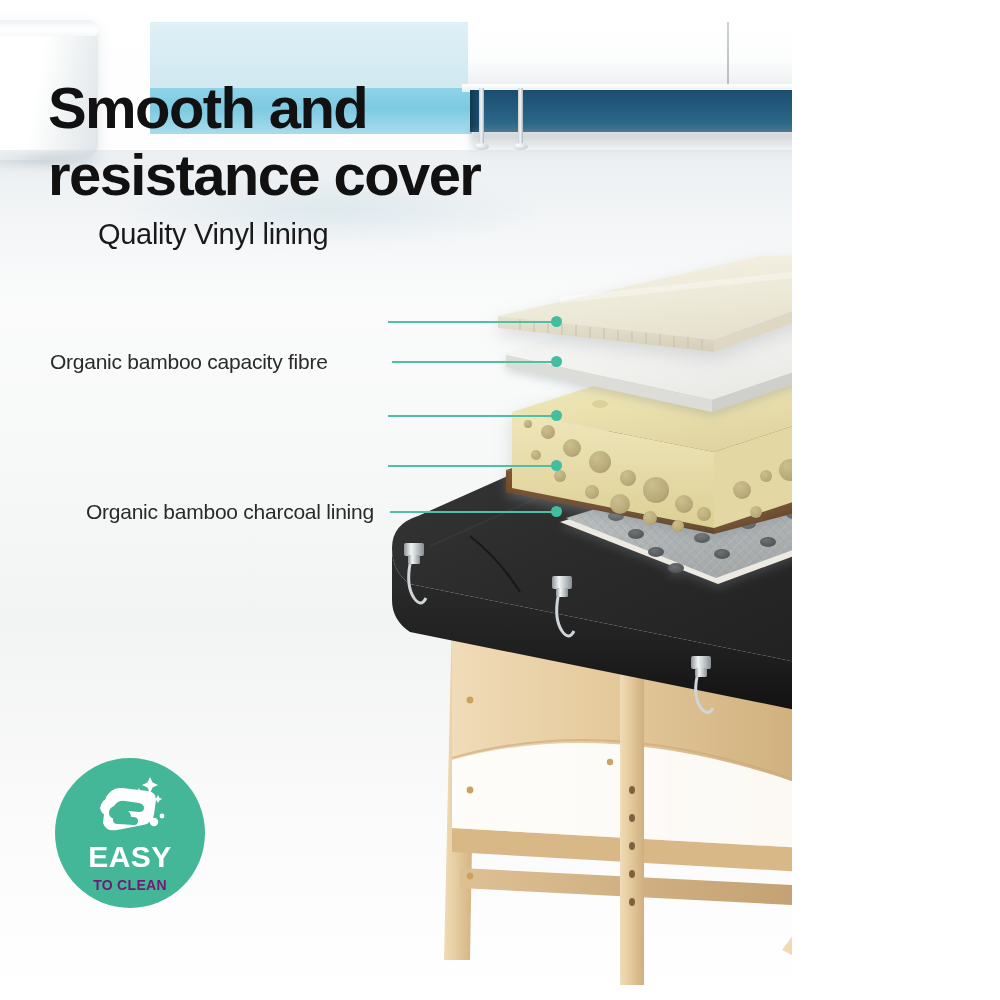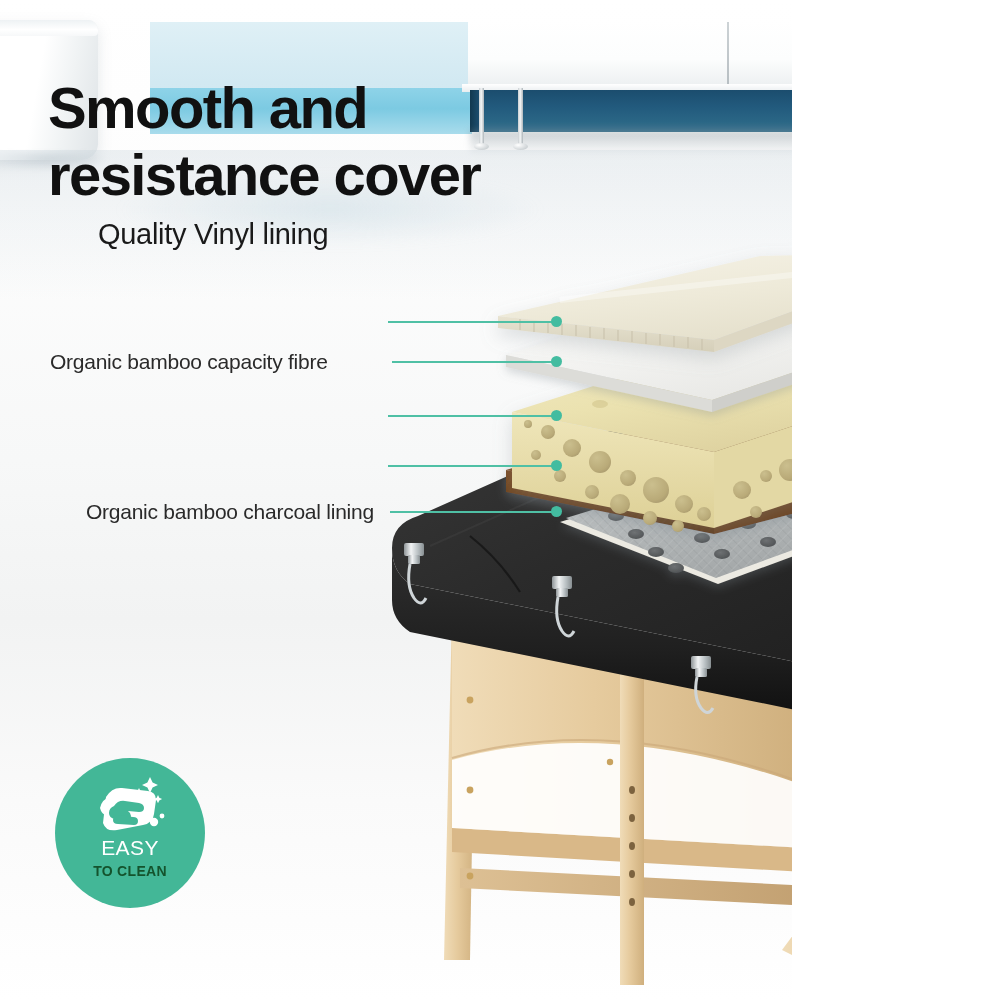--- a/index.html
+++ b/index.html
@@ -133,25 +133,25 @@
   .badge{
     position:absolute; width:150px; height:150px; border-radius:50%;
     background:#43b797;
     display:flex; flex-direction:column; align-items:center; justify-content:flex-start;
   }
   .badge-icon{
     margin-top:17px; width:76px; height:62px;
     display:flex; align-items:center; justify-content:center;
   }
   .badge-title{
-    font-size:21px; font-weight:normal; color:#ffffff;
+    margin-top:5px; font-size:30px; font-weight:bold; color:#ffffff;
     letter-spacing:.4px; line-height:1;
   }
   .badge-sub{
-    margin-top:6px; font-size:14px; font-weight:bold; color:#14532d;
+    margin-top:6px; font-size:14px; font-weight:bold; color:#701a75;
     letter-spacing:.3px; line-height:1;
   }
 </style>
 </head>
 <body>
 
 <div id="stage">
 
   <div class="bg-base"></div>
   <div class="wall-panel"></div>

